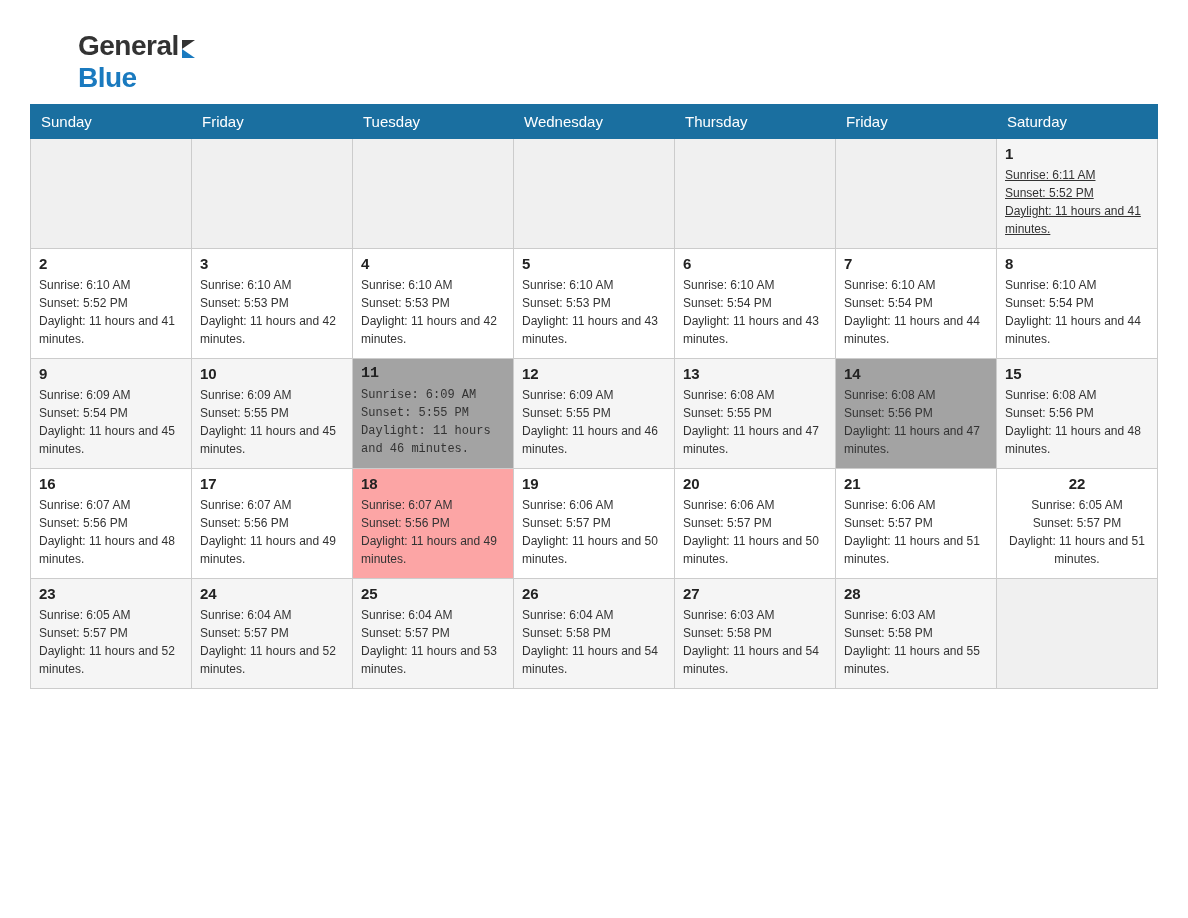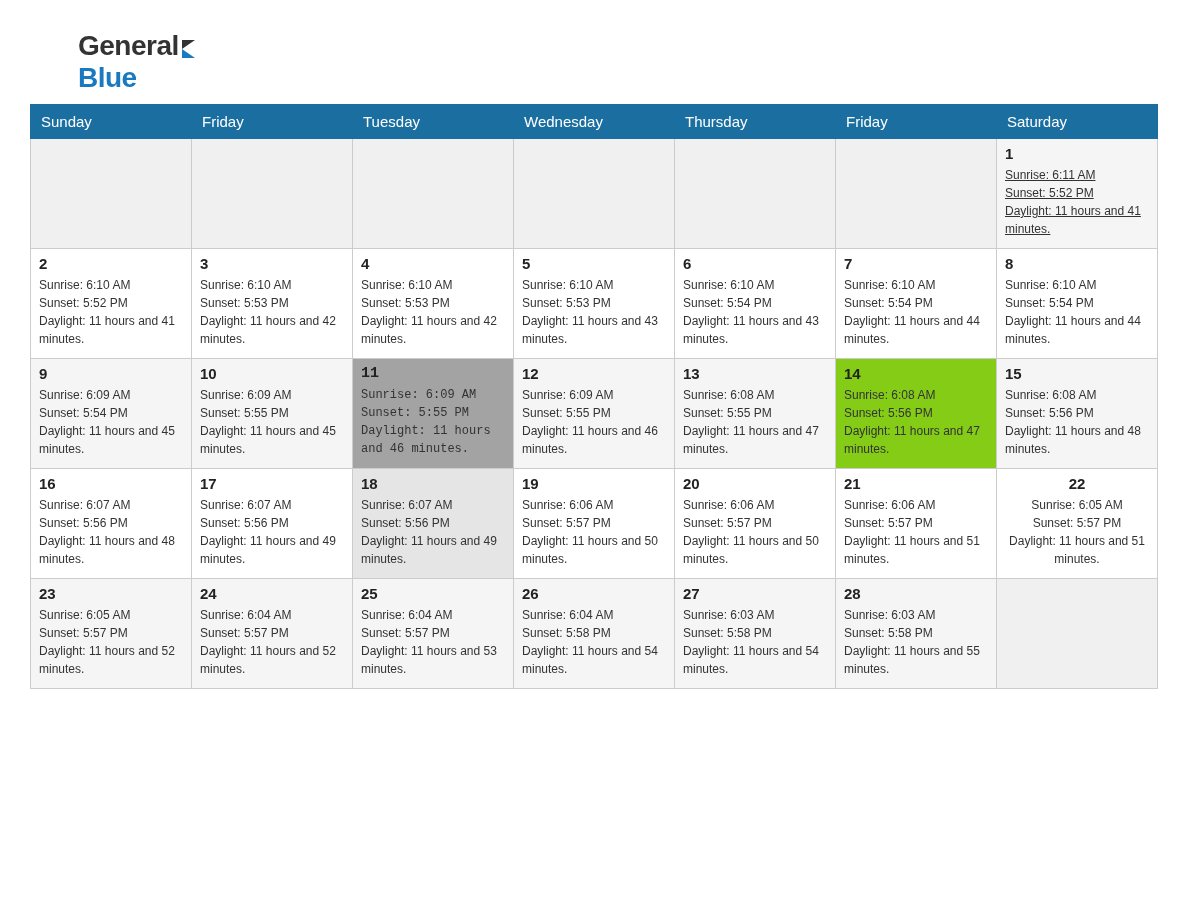--- a/index.html
+++ b/index.html
@@ -208,21 +208,21 @@
           <div class="day-info" style="white-space: pre-line;">Sunrise: 6:09 AM
 Sunset: 5:55 PM
 Daylight: 11 hours and 46 minutes.</div>
         </td>
         <td style="background-color: rgb(245, 245, 245);">
           <div class="day-number">13</div>
           <div class="day-info" style="white-space: pre-line;">Sunrise: 6:08 AM
 Sunset: 5:55 PM
 Daylight: 11 hours and 47 minutes.</div>
         </td>
-        <td style="background-color: #84cc16;">
+        <td style="background-color: #a3a3a3;">
           <div class="day-number">14</div>
           <div class="day-info" style="white-space: pre-line;">Sunrise: 6:08 AM
 Sunset: 5:56 PM
 Daylight: 11 hours and 47 minutes.</div>
         </td>
         <td style="background-color: rgb(245, 245, 245);">
           <div class="day-number">15</div>
           <div class="day-info" style="white-space: pre-line;">Sunrise: 6:08 AM
 Sunset: 5:56 PM
 Daylight: 11 hours and 48 minutes.</div>
@@ -234,21 +234,21 @@
           <div class="day-info" style="white-space: pre-line;">Sunrise: 6:07 AM
 Sunset: 5:56 PM
 Daylight: 11 hours and 48 minutes.</div>
         </td>
         <td style="background-color: rgb(255, 255, 255);">
           <div class="day-number">17</div>
           <div class="day-info" style="white-space: pre-line;">Sunrise: 6:07 AM
 Sunset: 5:56 PM
 Daylight: 11 hours and 49 minutes.</div>
         </td>
-        <td style="background-color: #e5e5e5;">
+        <td style="background-color: #fca5a5;">
           <div class="day-number">18</div>
           <div class="day-info" style="white-space: pre-line;">Sunrise: 6:07 AM
 Sunset: 5:56 PM
 Daylight: 11 hours and 49 minutes.</div>
         </td>
         <td style="background-color: rgb(255, 255, 255);">
           <div class="day-number">19</div>
           <div class="day-info" style="white-space: pre-line;">Sunrise: 6:06 AM
 Sunset: 5:57 PM
 Daylight: 11 hours and 50 minutes.</div>

